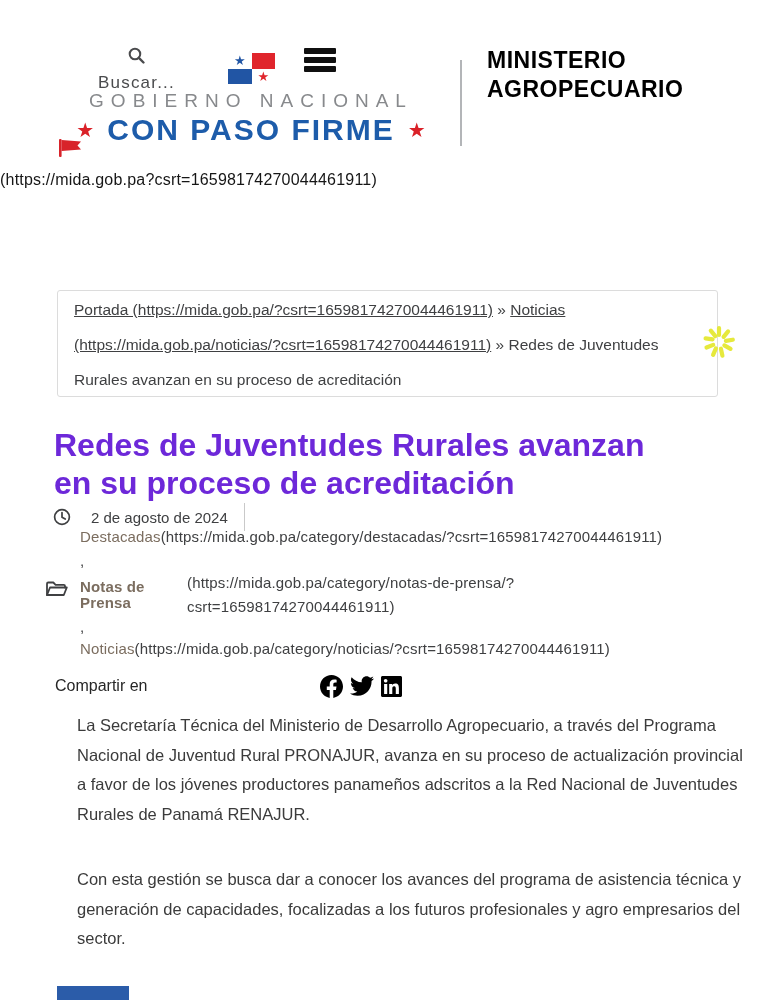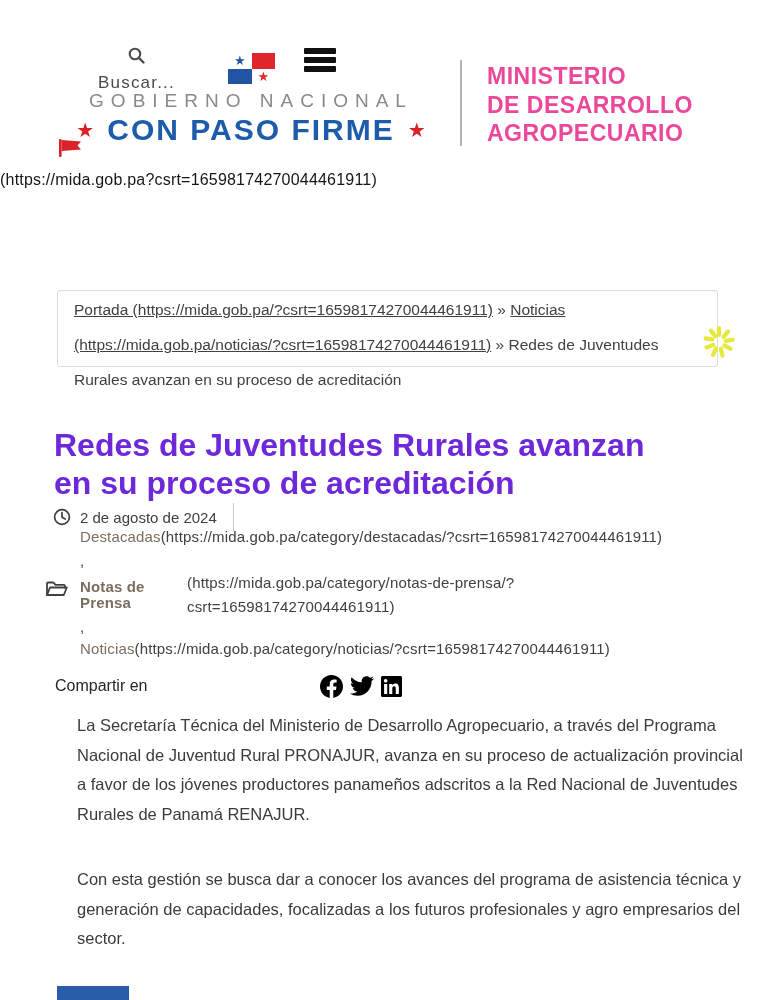--- a/index.html
+++ b/index.html
@@ -20,39 +20,39 @@
   .hamburger .bar { width:32px; height:5.5px; background:#101010; border-radius:1px; margin-bottom:3.6px; }
 
   .brand { position:absolute; left:55px; top:90px; width:392px; text-align:center; cursor:pointer; }
   .brand-l1 { font-size:19px; font-weight:normal; letter-spacing:7px; color:#87898c; white-space:nowrap; }
   .brand-l2 { margin-top:1px; display:flex; align-items:center; justify-content:center; gap:13px; }
   .brand-l2 .word { font-size:30px; font-weight:bold; letter-spacing:2px; color:#1d5caa; white-space:nowrap; }
   .brand-l2 .star { color:#da2128; font-size:20px; line-height:1; }
   .mini-flag { position:absolute; left:56px; top:137px; }
 
   .v-div { position:absolute; left:460px; top:60px; width:2px; height:86px; background:#b3b5b8; }
-  .ministry { position:absolute; left:487px; top:62px; font-size:23px; font-weight:bold;
-              color:#ec4899; line-height:28.5px; letter-spacing:0.5px; }
+  .ministry { position:absolute; left:487px; top:46px; font-size:23px; font-weight:bold;
+              color:#000000; line-height:28.5px; letter-spacing:0.5px; }
 
   .site-url { position:absolute; left:0; top:171px; width:773px; text-align:left;
               font-size:16px; color:#161616; letter-spacing:0.2px; }
 
   
-  .breadcrumb { position:absolute; left:57px; top:290px; width:661px; height:77px;
+  .breadcrumb { position:absolute; left:57px; top:290px; width:661px; height:107px;
                 border:1px solid #dcdcdc; border-radius:3px; padding:1px 16px;
                 font-size:15.5px; line-height:35px; color:#3f4042; }
   .breadcrumb a { color:#3f4042; text-decoration:underline; cursor:pointer; }
   .spinner { position:absolute; left:701px; top:324px; }
 
   
   .title { position:absolute; left:54px; top:427px; width:680px; font-size:32px;
            line-height:37.5px; font-weight:bold; color:#6d28d9; letter-spacing:0px; }
 
   .meta-date { position:absolute; left:53px; top:503px; height:28px; display:flex; align-items:center;
-               gap:9px; padding-right:16px; border-right:1.5px solid #c9c9c9;
+               gap:20px; padding-right:16px; border-right:1.5px solid #c9c9c9;
                font-size:15px; color:#3f4042; }
 
   .folder-ic { position:absolute; left:45px; top:580px; }
   .cat { position:absolute; left:80px; font-size:15px; color:#3f4042; letter-spacing:0.15px; white-space:nowrap; }
   .cat a { text-decoration:none; cursor:pointer;margin-top:8px; }
   .cat-name { color:#7b6d5f; }
   .cat-url { color:#3f4042; }
   .cat-d  { top:528px; }
   .sep-1  { top:552px; }
   .cat-n  { top:571px; display:flex; white-space:normal; }
@@ -112,21 +112,20 @@
 
   <svg class="mini-flag" width="28" height="22" viewBox="0 0 28 22">
     <rect x="3" y="2" width="2.6" height="18" rx="1" fill="#d8232a"></rect>
     <path d="M5.6 3 L25 4.5 L21.5 8.5 L25 12.5 L5.6 14 Z" fill="#d8232a"></path>
   </svg>
 
   <div class="v-div"></div>
 
   <div class="ministry">
     <div>MINISTERIO</div>
-    <div>DE DESARROLLO</div>
     <div>AGROPECUARIO</div>
   </div>
 
   <div class="site-url">(https://mida.gob.pa?csrt=16598174270044461911)</div>
 
   <nav class="breadcrumb">
     <a>Portada (https://mida.gob.pa/?csrt=16598174270044461911)</a>
     <span>»</span>
     <a>Noticias (https://mida.gob.pa/noticias/?csrt=16598174270044461911)</a>
     <span>»</span>

